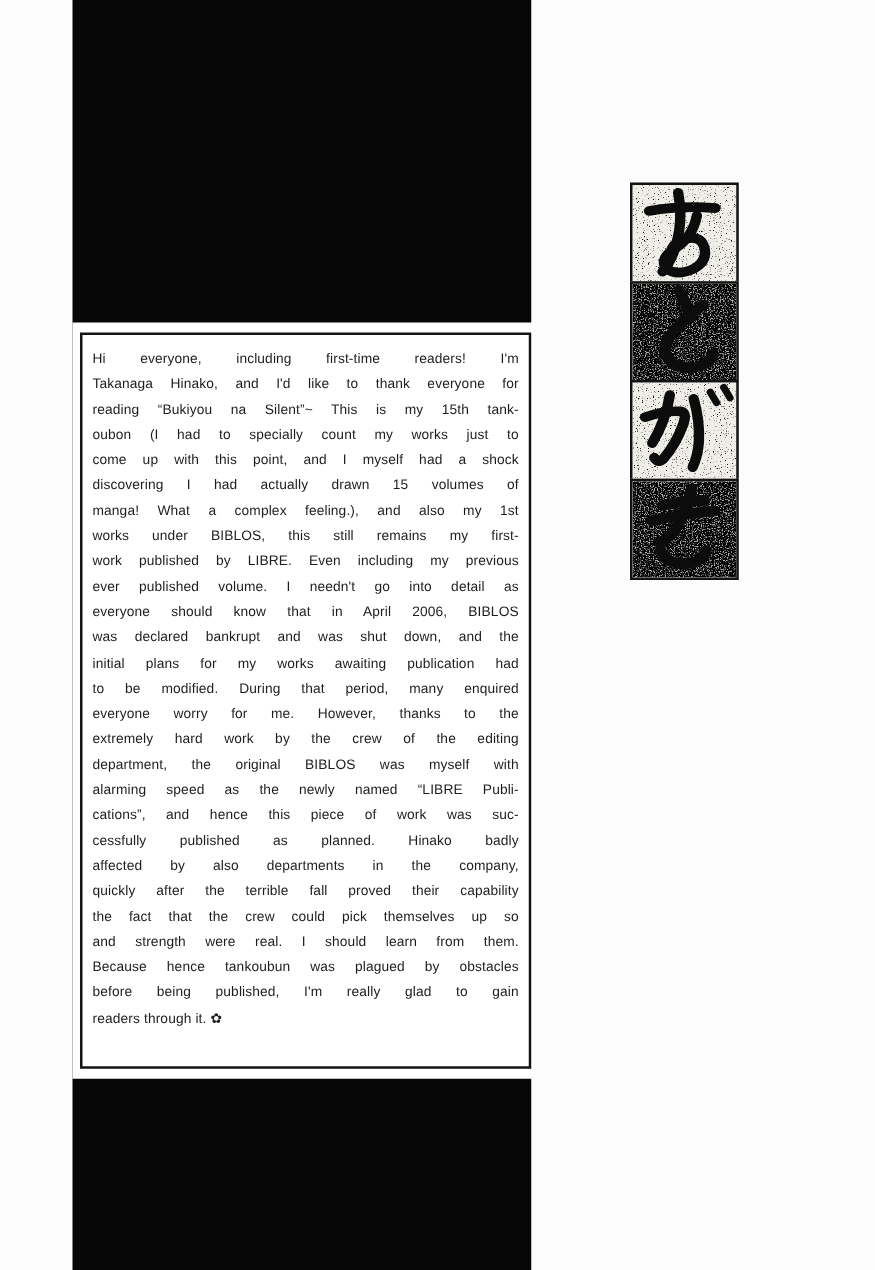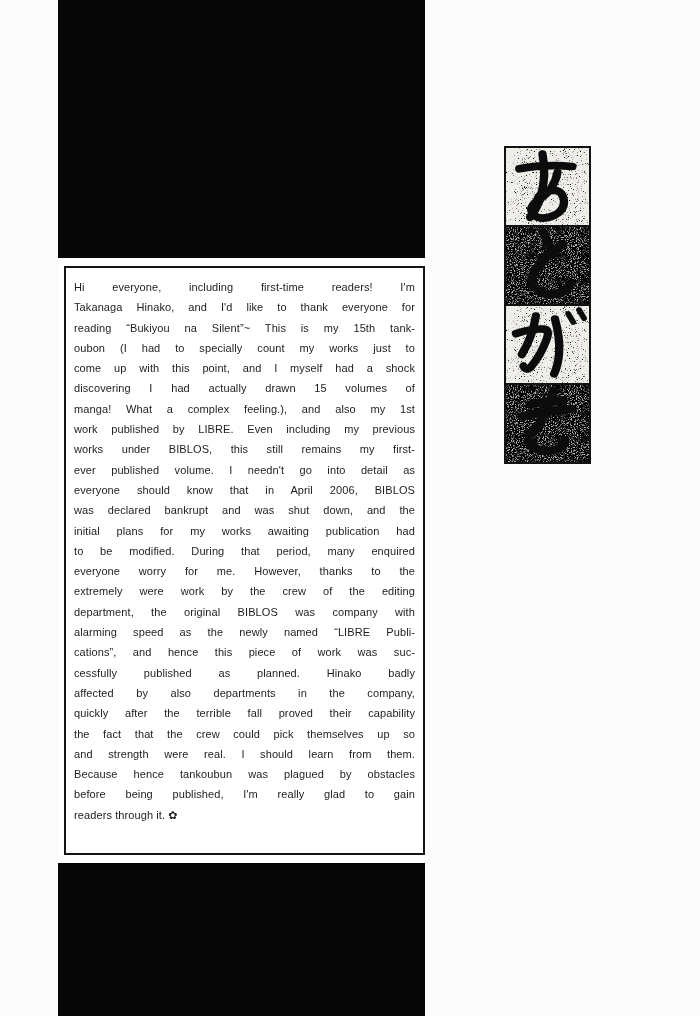--- a/index.html
+++ b/index.html
@@ -68,30 +68,30 @@
 
   <div class="textbox">
     <div class="textbox-inner">
       <div class="line">Hi everyone, including first-time readers! I'm</div>
       <div class="line">Takanaga Hinako, and I'd like to thank everyone for</div>
       <div class="line">reading “Bukiyou na Silent”~ This is my 15th tank-</div>
       <div class="line">oubon (I had to specially count my works just to</div>
       <div class="line">come up with this point, and I myself had a shock</div>
       <div class="line">discovering I had actually drawn 15 volumes of</div>
       <div class="line">manga! What a complex feeling.), and also my 1st</div>
+      <div class="line">works under BIBLOS, this still remains my first-</div>
       <div class="line">work published by LIBRE. Even including my previous</div>
-      <div class="line">works under BIBLOS, this still remains my first-</div>
       <div class="line">ever published volume.  I needn't go into detail as</div>
       <div class="line">everyone should know that in April 2006, BIBLOS</div>
       <div class="line">was declared bankrupt and was shut down, and the</div>
       <div class="line">initial plans for my works awaiting publication had</div>
       <div class="line">to be modified. During that period, many enquired</div>
       <div class="line">everyone worry for me. However, thanks to the</div>
-      <div class="line">extremely were work by the crew of the editing</div>
-      <div class="line">department, the original BIBLOS was company with</div>
+      <div class="line">extremely hard work by the crew of the editing</div>
+      <div class="line">department, the original BIBLOS was myself with</div>
       <div class="line">alarming speed as the newly named “LIBRE Publi-</div>
       <div class="line">cations”, and hence this piece of work was suc-</div>
       <div class="line">cessfully published as planned. Hinako badly</div>
       <div class="line">affected by also departments in the company,</div>
       <div class="line">quickly after the terrible fall proved their capability</div>
       <div class="line">the fact that the crew could pick themselves up so</div>
       <div class="line">and strength were real. I should learn from them.</div>
       <div class="line">Because hence tankoubun was plagued by obstacles</div>
       <div class="line">before being published, I'm really glad to gain</div>
       <div class="line last">readers through it. ✿</div>

